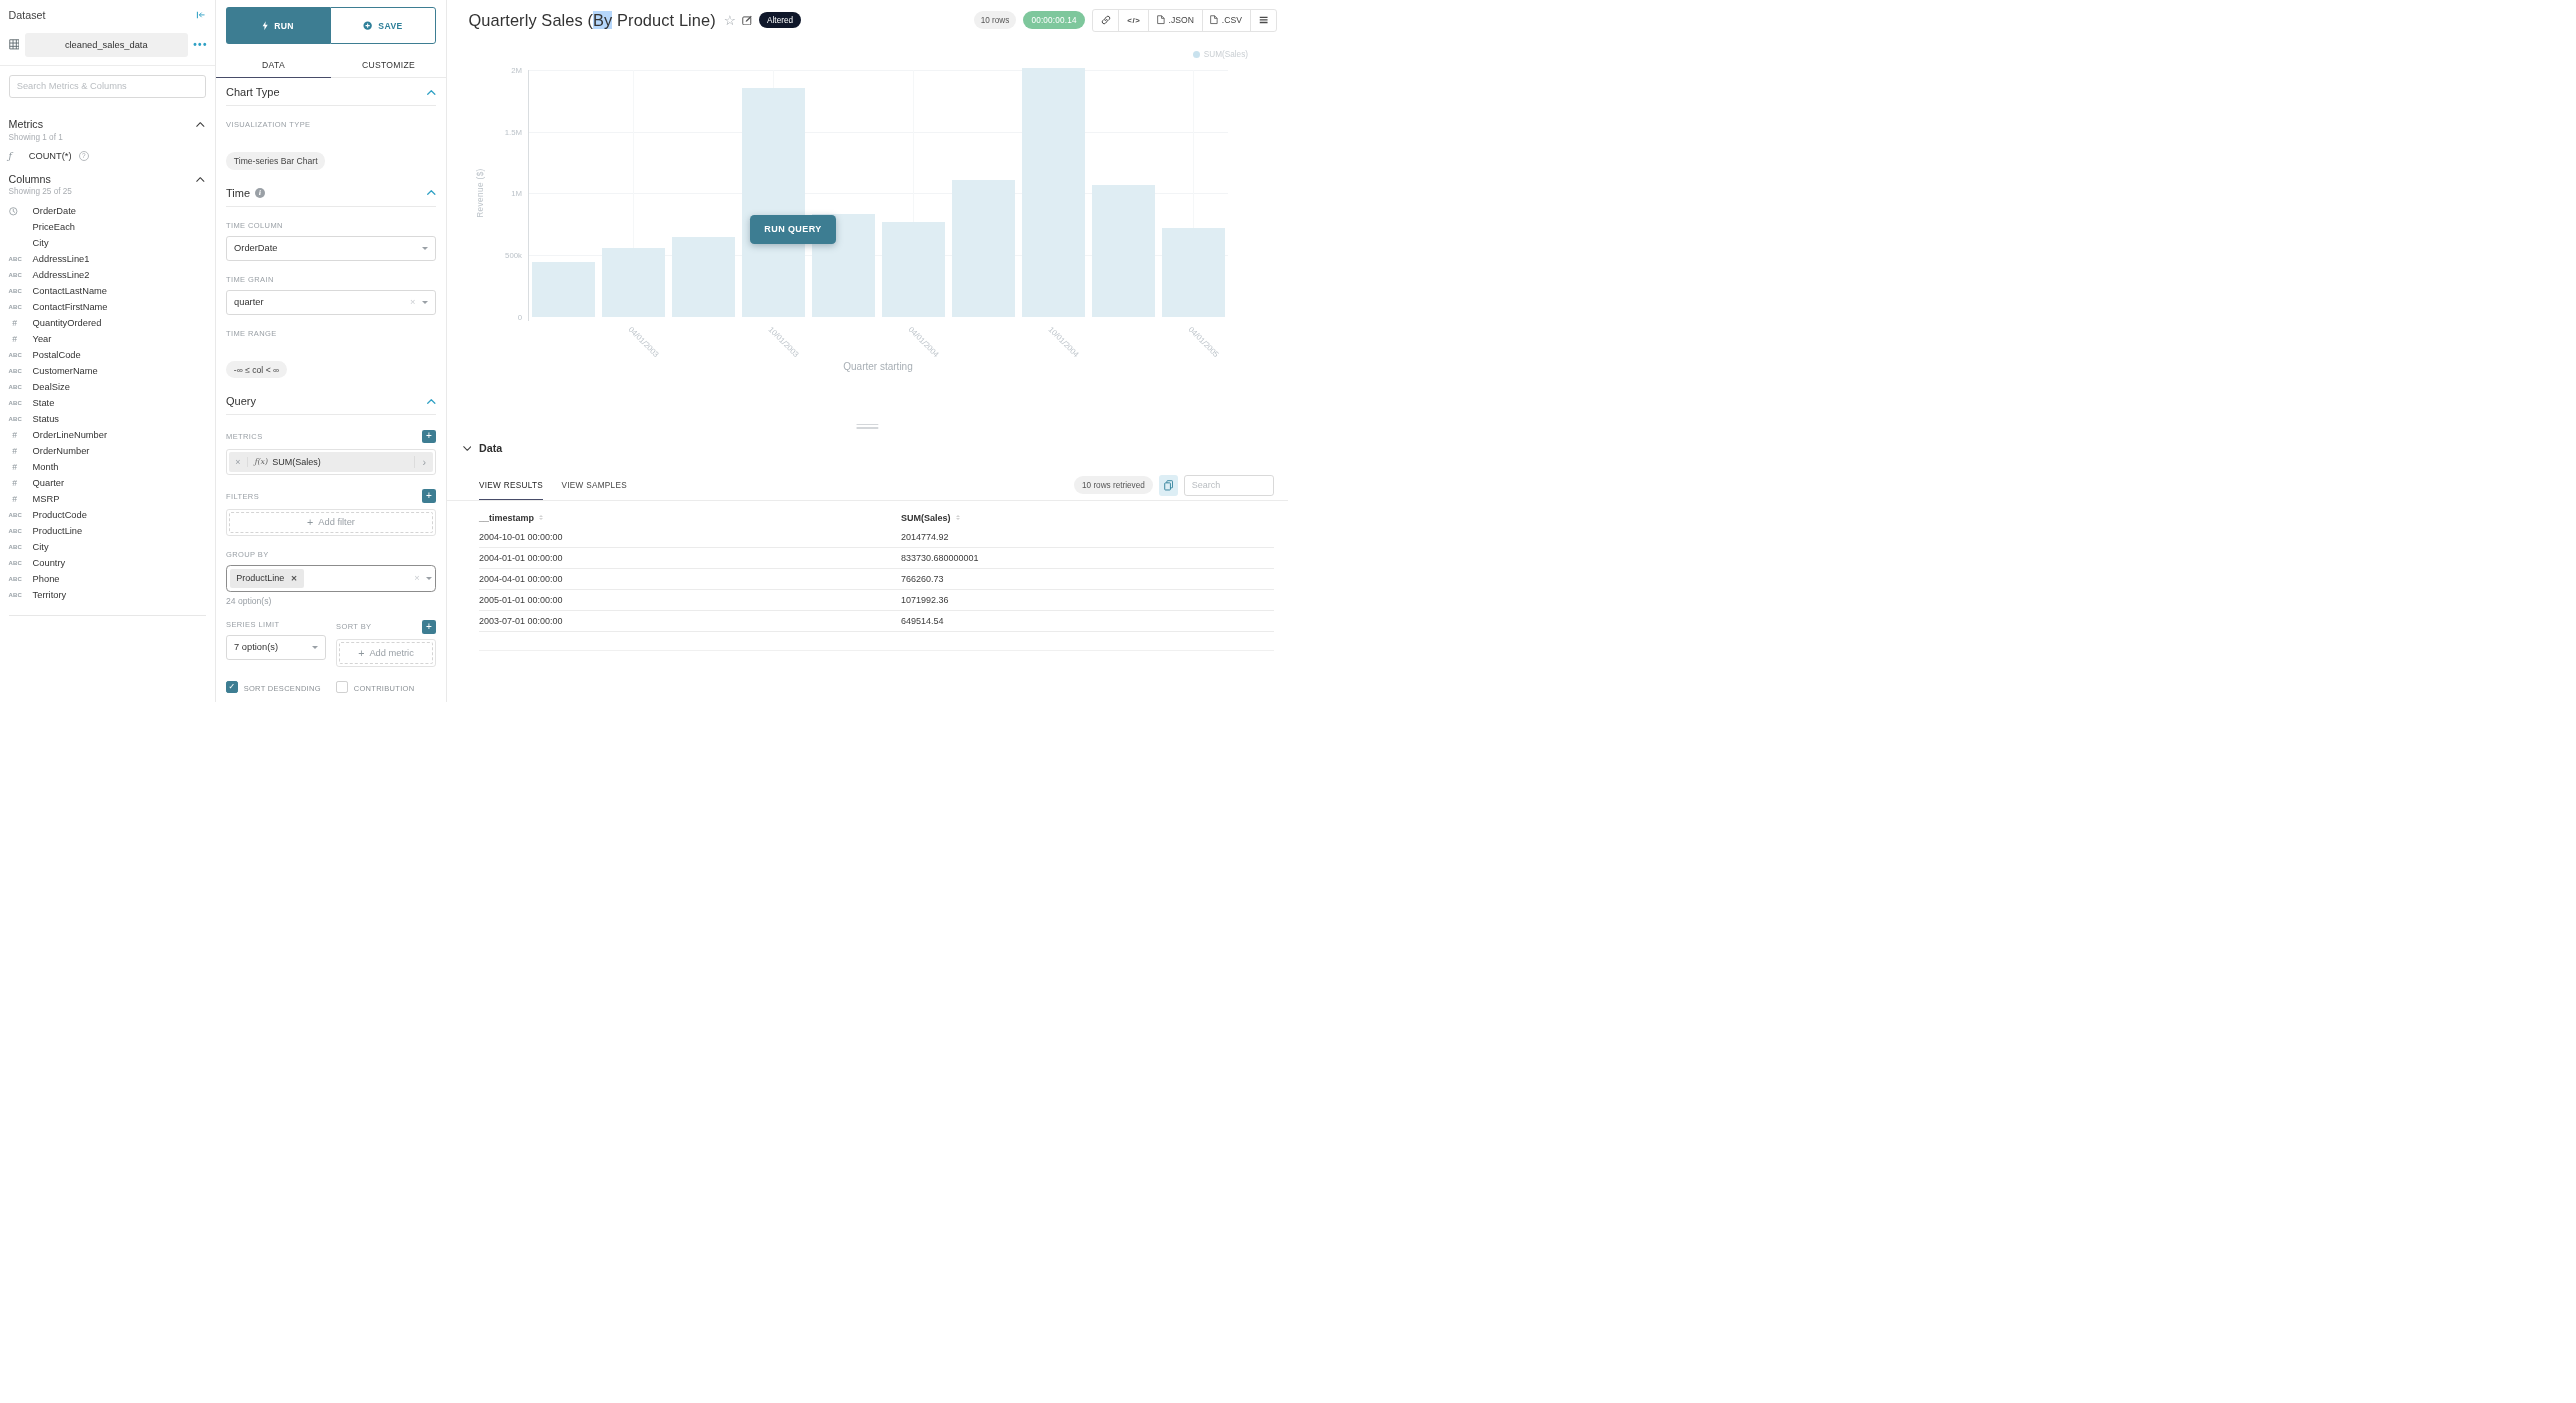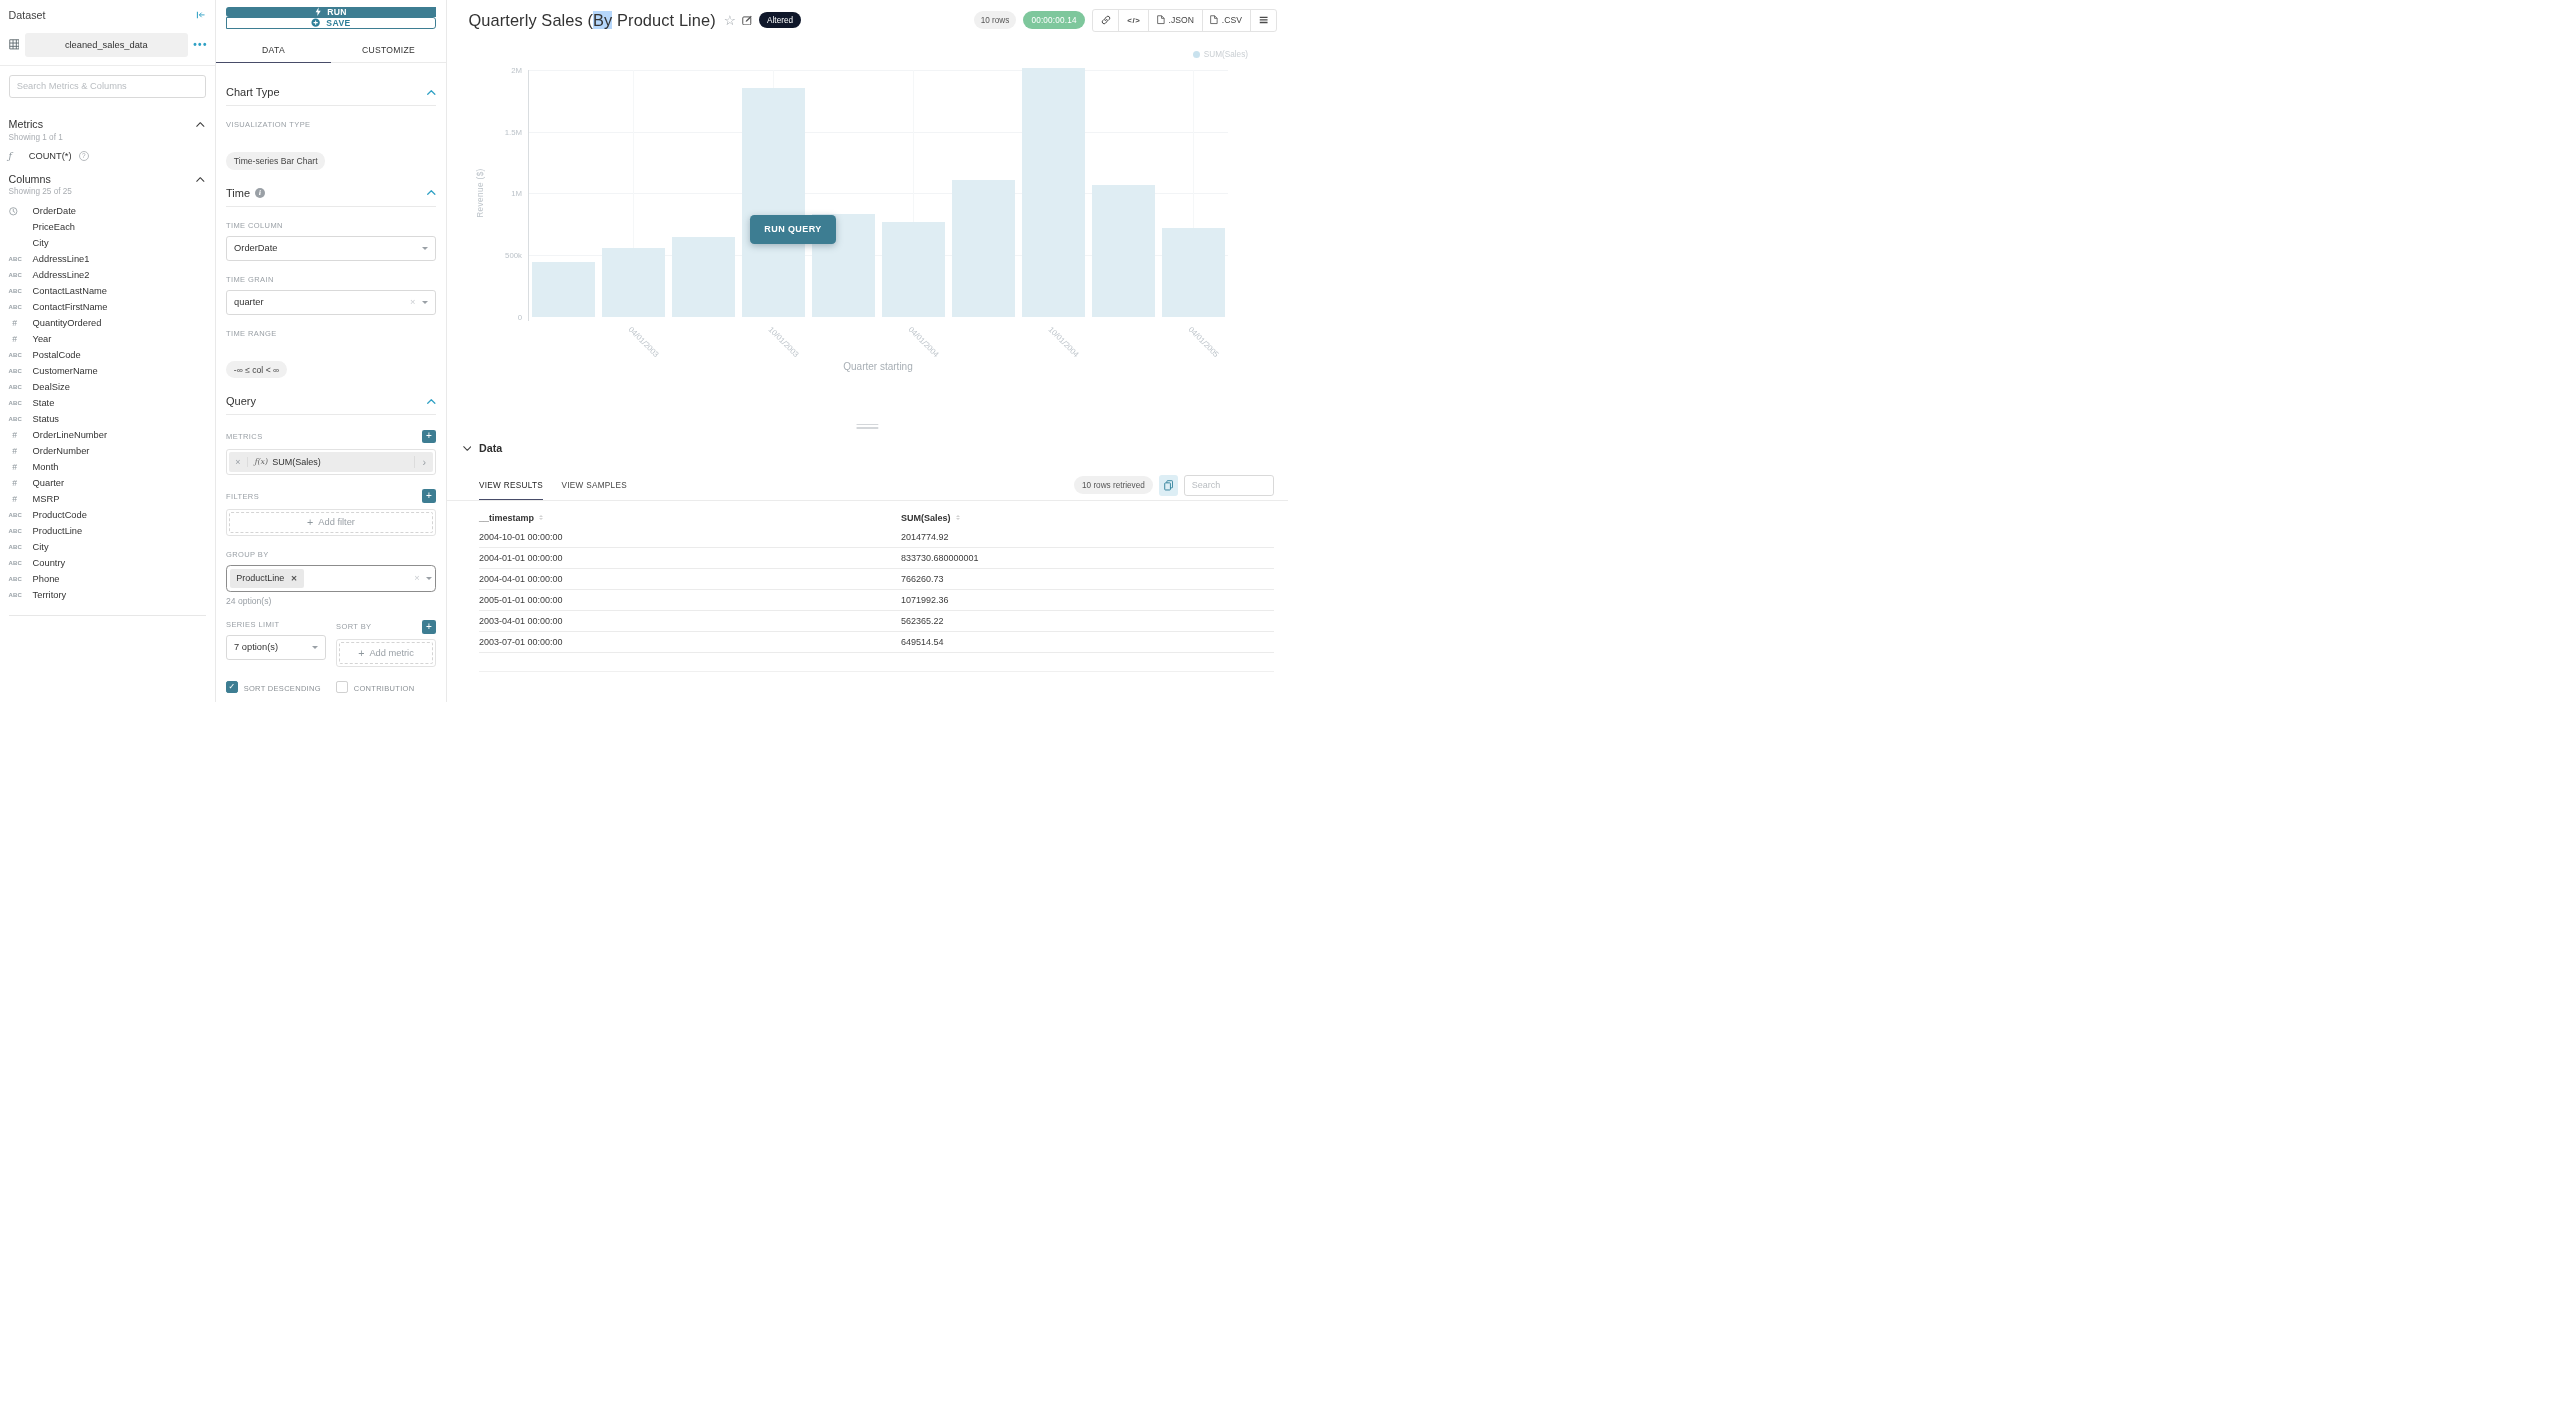--- a/index.html
+++ b/index.html
@@ -34,21 +34,21 @@
   .col-row { display:flex; align-items:center; height:16px; padding-left:8.6px; cursor:grab; }
   .col-ic { width:24px; flex:none; color:#8d969c; display:flex; align-items:center; }
   .col-ic.abc { font-size:6px; letter-spacing:0.1px; font-weight:700; color:#98a0a6; }
   .col-ic.hash { font-size:8.6px; padding-left:3.6px; color:#8d969c; }
   .col-ic svg { width:8.6px; height:8.6px; margin-left:0.7px; }
   .col-lb { font-size:9.3px; color:#333; }
   .sb-end { border-top:0.7px solid #e7e7e7; margin:11.4px 8.6px 0; }
 
   
   .mp { position:absolute; left:216px; top:0; width:231px; height:100%; border-right:0.7px solid #e9e9e9; background:#fff; }
-  .runsave { display:flex; margin:7.1px 10px 0; height:22px;flex-direction:column; }
+  .runsave { display:flex; margin:7.1px 10px 0; height:37px; }
   .btn-run { flex:1; background:#3d7d92; color:#fff; border-radius:2.9px 0 0 2.9px; display:flex; align-items:center; justify-content:center; gap:5.7px; font-size:8.6px; font-weight:700; letter-spacing:0.4px; cursor:pointer; }
   .btn-save { flex:1; background:#fff; border:0.7px solid #3d7d92; color:#2e7f99; border-radius:0 2.9px 2.9px 0; display:flex; align-items:center; justify-content:center; gap:5.7px; font-size:8.6px; font-weight:700; letter-spacing:0.4px; cursor:pointer; }
   .mp-tabs { display:flex; margin-top:10px; border-bottom:0.7px solid #eaeaea; }
   .mp-tab { flex:1; text-align:center; font-size:8.6px; letter-spacing:0.3px; color:#333; padding:6.4px 0; cursor:pointer; }
   .mp-tab.active { border-bottom:1.4px solid #474c68; margin-bottom:-0.7px; }
   .mp-body { position:absolute; top:73px; bottom:0; left:0; right:0; overflow:hidden; padding:0 10px; }
   .sec-head { display:flex; justify-content:space-between; align-items:center; padding-top:17px; }
   .sec-head .t { font-size:11px; color:#333; display:flex; align-items:center; gap:5px; }
   .chev-teal { color:#2fa0c4; cursor:pointer; }
   .info-ic { width:10px; height:10px; background:#9aa0a6; border-radius:50%; color:#fff; font-size:6.4px; font-style:italic; font-weight:700; display:inline-flex; align-items:center; justify-content:center; font-family:"DejaVu Serif",serif; }
@@ -609,24 +609,20 @@
           </div>
           <div class="t-row">
             <div class="t-c1w">2004-04-01 00:00:00</div>
             <div class="t-c2w">766260.73</div>
           </div>
           <div class="t-row">
             <div class="t-c1w">2005-01-01 00:00:00</div>
             <div class="t-c2w">1071992.36</div>
           </div>
           <div class="t-row">
-            <div class="t-c1w">2003-04-01 00:00:00</div>
-            <div class="t-c2w">562365.22</div>
-          </div>
-          <div class="t-row">
             <div class="t-c1w">2003-07-01 00:00:00</div>
             <div class="t-c2w">649514.54</div>
           </div>
           <div class="t-row ghost"></div>
         </div>
     </div>
   </div>
 </div>
 
 

